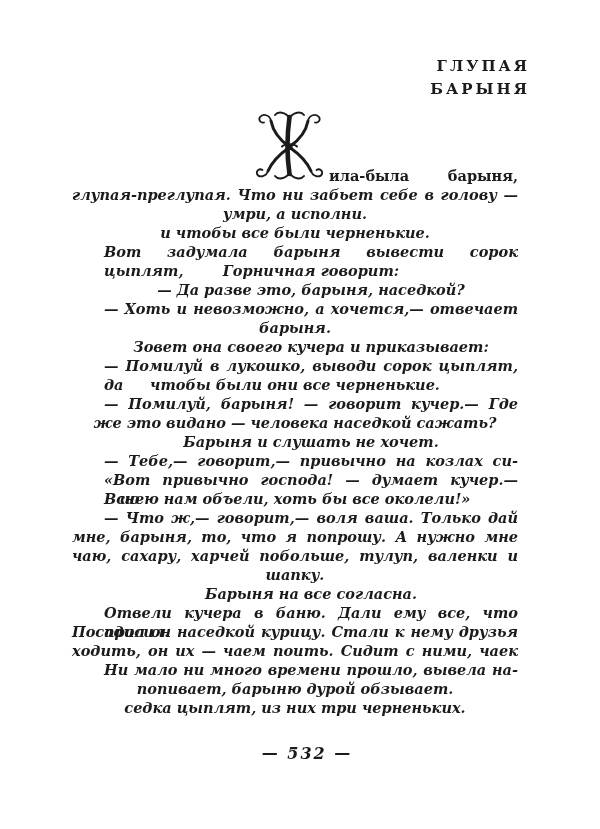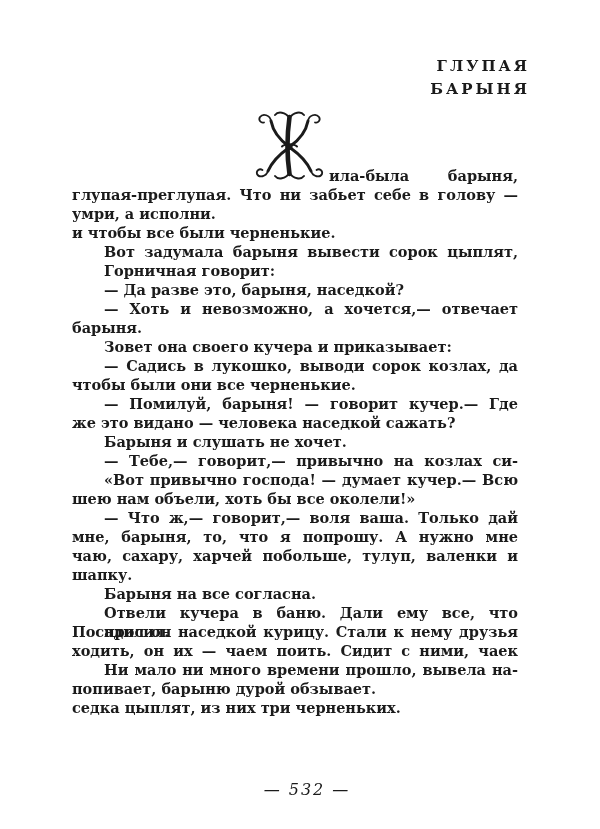--- a/index.html
+++ b/index.html
@@ -25,48 +25,48 @@
   }
   .textblock {
     position: absolute;
     top: 166px;
     left: 72px;
     width: 446px;
     font-size: 14.5px;
     font-weight: bold;
     line-height: 19px;
   }
-  .line { height: 19px; overflow: visible; }
+  .line { height: 19px; overflow: visible; font-style: italic; }
   .line.j { text-align: justify; text-align-last: justify; }
-  .line.l { text-align: left; }
+  .line.l { text-align: center; }
   .line.i { padding-left: 32px; }
   .first-line { position: relative; height: 19px; }
   .first-line .rest {
     display: block;
     margin-left: 257px;
     text-align: justify;
     text-align-last: justify;
   }
   .dropcap {
     position: absolute;
     left: 180px;
     bottom: 3px;
     width: 75px;
     height: 75px;
   }
   .dropcap svg { display: block; width: 75px; height: 75px; }
   .page-number {
     position: absolute;
-    top: 780px;
+    top: 744px;
     left: 84px;
     width: 446px;
     text-align: center;
     font-size: 16px;
     font-style: italic;
-    font-weight: normal;
+    font-weight: bold;
     letter-spacing: 2px;
   }
 </style>
 </head>
 <body>
 
 <div class="page">
 
   <div class="story-title">
     <div>ГЛУПАЯ</div>
@@ -101,21 +101,21 @@
     <div>
         <div class="line j">глупая-преглупая. Что ни забьет себе в голову —</div>
         <div class="line l">умри, а исполни.</div>
         <div class="line l">и чтобы все были черненькие.</div>
         <div class="line j i">Вот задумала барыня вывести сорок цыплят,</div>
         <div class="line l i">Горничная говорит:</div>
         <div class="line l i">— Да разве это, барыня, наседкой?</div>
         <div class="line j i">— Хоть и невозможно, а хочется,— отвечает</div>
         <div class="line l">барыня.</div>
         <div class="line l i">Зовет она своего кучера и приказывает:</div>
-        <div class="line j i">— Садись в лукошко, выводи сорок козлах, да</div>
+        <div class="line j i">— Помилуй в лукошко, выводи сорок цыплят, да</div>
         <div class="line l">чтобы были они все черненькие.</div>
         <div class="line j i">— Помилуй, барыня! — говорит кучер.— Где</div>
         <div class="line l">же это видано — человека наседкой сажать?</div>
         <div class="line l i">Барыня и слушать не хочет.</div>
         <div class="line j i">— Тебе,— говорит,— привычно на козлах си-</div>
         <div class="line j i">«Вот привычно господа! — думает кучер.— Всю</div>
         <div class="line l">шею нам объели, хоть бы все околели!»</div>
         <div class="line j i">— Что ж,— говорит,— воля ваша. Только дай</div>
         <div class="line j">мне, барыня, то, что я попрошу. А нужно мне</div>
         <div class="line j">чаю, сахару, харчей побольше, тулуп, валенки и</div>

